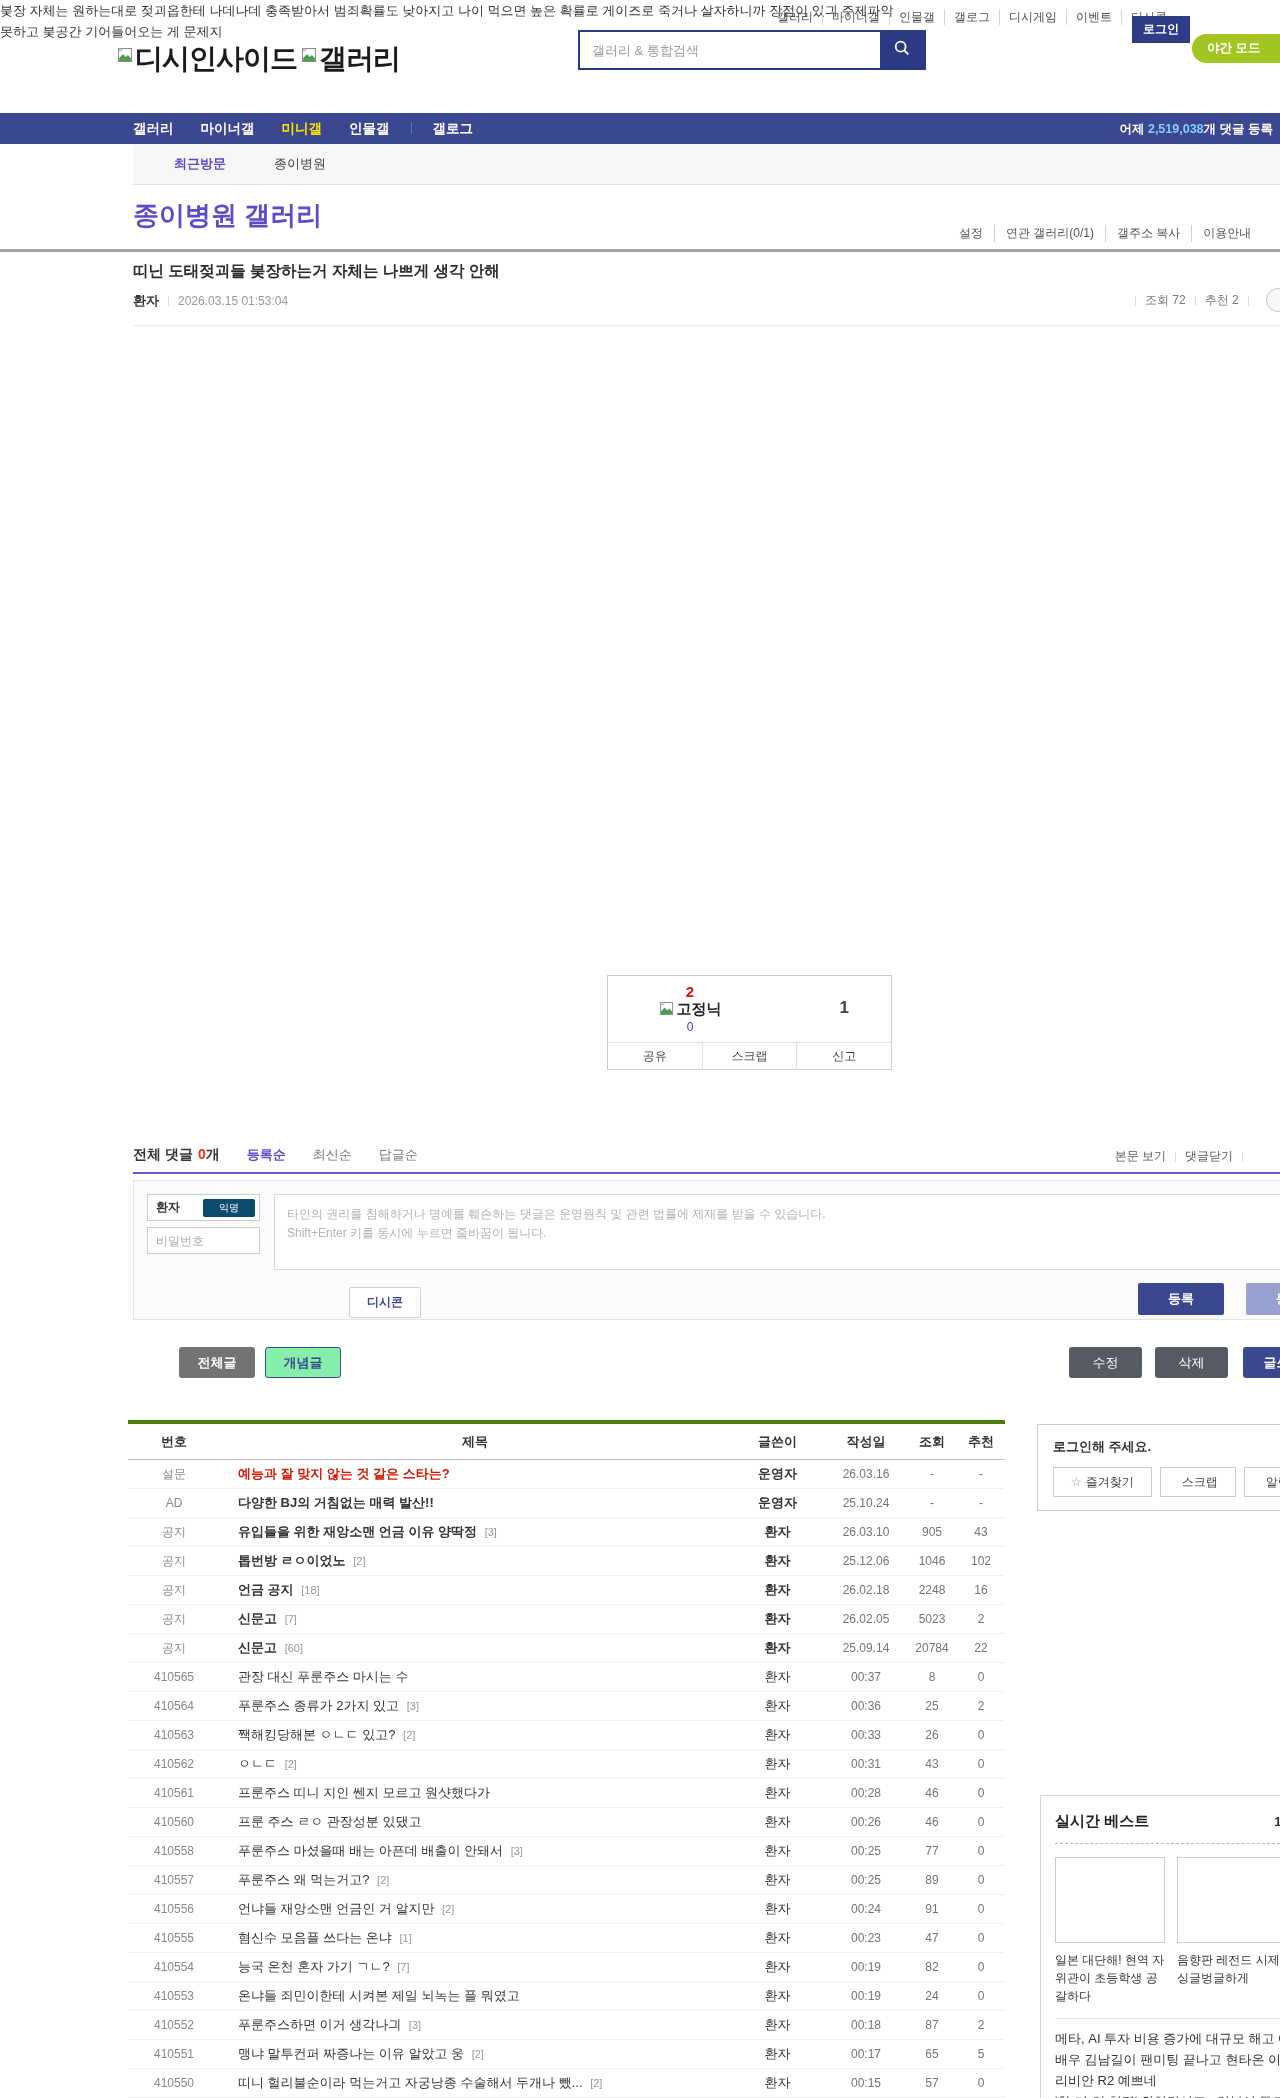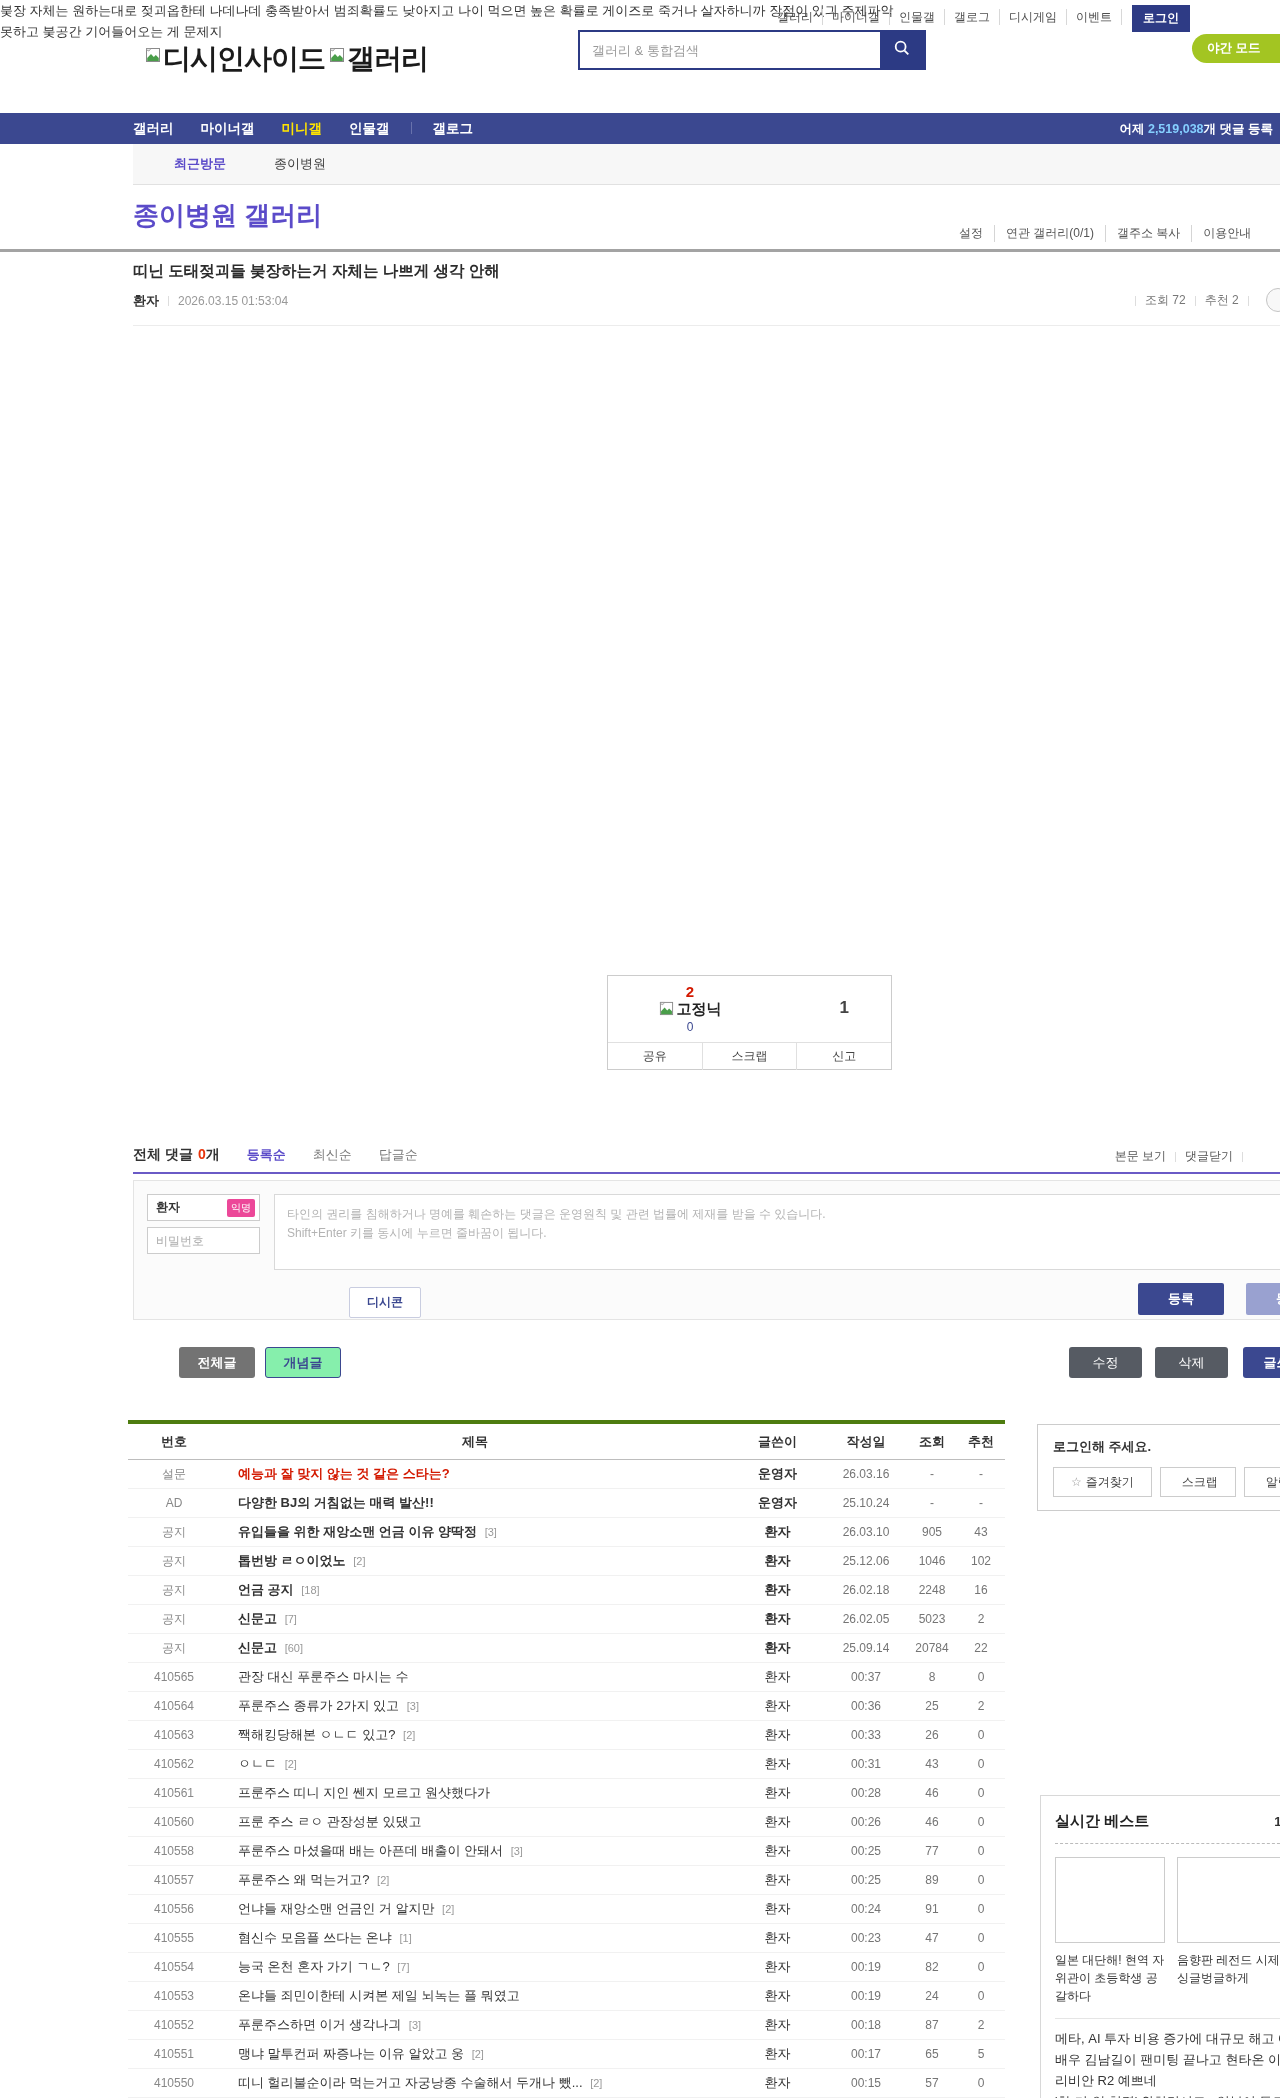--- a/index.html
+++ b/index.html
@@ -8,21 +8,21 @@
     font-family:"Liberation Sans","DejaVu Sans",sans-serif;color:#333;
   }
   .abs{position:absolute;}
   
   #utilbar{top:9px;left:0;width:1176px;display:flex;justify-content:flex-end;align-items:center;font-size:12px;color:#4e4e4e;}
   .util-item{padding:1px 9px;line-height:14px;cursor:pointer;}
   .util-item + .util-item{border-left:1px solid #d8d8d8;}
   #login-btn{margin-left:10px;background:#2e3b85;color:#fff;font-size:12px;font-weight:bold;padding:5px 11px;cursor:pointer;}
   #nightpill{top:34px;left:1192px;background:#a3c522;color:#fff;border-radius:16px;padding:6px 40px 6px 15px;font-size:12.5px;font-weight:bold;white-space:nowrap;}
   
-  #logo{top:38px;left:145px;display:flex;align-items:center;font-size:28px;font-weight:bold;color:#1b1b1b;letter-spacing:-1px;}
+  #logo{top:38px;left:117px;display:flex;align-items:center;font-size:28px;font-weight:bold;color:#1b1b1b;letter-spacing:-1px;}
   #logo .bimg-ico{margin:0 2px 10px 0;}
   #searchbox{top:30px;left:578px;width:348px;height:40px;border:2px solid #2c3a84;display:flex;box-sizing:border-box;background:#fff;}
   #search-input{flex:1;border:none;outline:none;font-size:13px;padding:0 0 0 12px;color:#333;font-family:inherit;}
   #search-input::placeholder{color:#9a9a9a;}
   #search-btn{width:44px;background:#2c3a84;display:flex;align-items:center;justify-content:center;cursor:pointer;}
   
   #nav{top:113px;left:0;right:0;height:31px;background:#3b4890;display:flex;align-items:center;padding-left:133px;gap:27px;font-size:13.5px;font-weight:bold;color:#fff;}
   .nav-item{cursor:pointer;}
   .nav-item.active{color:#ffe400;}
   .nav-item.after-divider{margin-left:16px;position:relative;}
@@ -66,21 +66,21 @@
   #ccount{color:#e8340b;margin-left:5px;}
   .sort-item{font-size:13px;font-weight:normal;color:#777;margin-left:27px;cursor:pointer;}
   .sort-item.active{color:#5b4bc9;font-weight:bold;}
   #cbar-right{position:absolute;right:28px;top:8px;display:flex;align-items:center;font-size:12px;color:#555;}
   #cbar-right span{cursor:pointer;}
   
   #cform{top:1180px;left:133px;width:1160px;height:140px;background:#fbfbfb;border:1px solid #e4e4e4;box-sizing:border-box;}
   #cfields{position:absolute;left:13px;top:13px;width:113px;}
   #cf-nick{height:27px;background:#fff;border:1px solid #ccc;display:flex;align-items:center;justify-content:space-between;padding:0 4px 0 8px;box-sizing:border-box;}
   #cf-nick .nick{font-size:12px;font-weight:bold;color:#333;}
-  #anon-badge{background:#ec4899;color:#fff;font-size:10px;padding:2px 4px;border-radius:2px;cursor:pointer;}
+  #anon-badge{background:#0c4a6e;color:#fff;font-size:10px;padding:2px 16px;border-radius:2px;cursor:pointer;}
   #cf-pass{margin-top:6px;height:27px;width:100%;border:1px solid #ccc;box-sizing:border-box;padding:12px 8px;font-size:12px;font-family:inherit;outline:none;}
   #cf-pass::placeholder{color:#aaa;}
   #ctext{position:absolute;left:140px;top:13px;width:1008px;height:76px;background:#fff;border:1px solid #d9d9d9;box-sizing:border-box;padding:10px 12px;font-size:12px;line-height:19px;color:#b3b3b3;cursor:text;}
   #dccon-btn{position:absolute;left:215px;top:106px;padding:6px 17px;border:1px solid #c9cde0;background:#fff;color:#3b4890;font-size:12px;font-weight:bold;border-radius:2px;cursor:pointer;}
   #submit-btn{position:absolute;left:1004px;top:102px;width:86px;height:32px;background:#3b4890;color:#fff;font-size:13px;font-weight:bold;display:flex;align-items:center;justify-content:center;border-radius:2px;cursor:pointer;}
   #submit-btn2{position:absolute;left:1112px;top:102px;width:86px;height:32px;background:#99a1d0;color:#fff;font-size:13px;font-weight:bold;display:flex;align-items:center;justify-content:center;border-radius:2px;cursor:pointer;}
   
   .act-btn{position:absolute;top:1347px;height:31px;display:flex;align-items:center;justify-content:center;font-size:13px;font-weight:bold;border-radius:3px;box-sizing:border-box;cursor:pointer;}
   #btn-all{left:179px;width:76px;background:#737373;color:#fff;}
   #btn-best{left:265px;width:76px;background:#86efac;border:1px solid #3b4890;color:#3b4890;}
@@ -136,21 +136,21 @@
     <span class="util-item">인물갤</span>
 
     <span class="util-item">갤로그</span>
 
     <span class="util-item">디시게임</span>
 
     <span class="util-item">이벤트</span>
 
     <span class="util-item">디시콘</span>
   </div>
-<div id="login-btn" class="abs" style="top:5px;left:1122px;">로그인</div>
+<div id="login-btn" class="abs" style="top:16px;left:1122px;">로그인</div>
 <div id="nightpill" class="abs">야간 모드</div>
 
 <div id="logo" class="abs">
   <span class="bimg-ico"><svg width="16" height="16" viewBox="0 0 16 16">
         <rect x="1.5" y="1.5" width="13" height="13" fill="#fff" stroke="#8a8a8a"></rect>
         <path d="M2.2 11 L6 7 L8.8 10 L10.8 8 L13.8 11 L13.8 14 L2.2 14 Z" fill="#4a9e4a"></path>
         <path d="M1.5 1.5 L6 1.5 L4 4 L1.5 3 Z" fill="#e8e8e8" stroke="#8a8a8a" stroke-width="0.7"></path>
       </svg></span>
   <span>디시인사이드</span>
   <span class="bimg-ico" style="margin-left:4px;"><svg width="16" height="16" viewBox="0 0 16 16">

